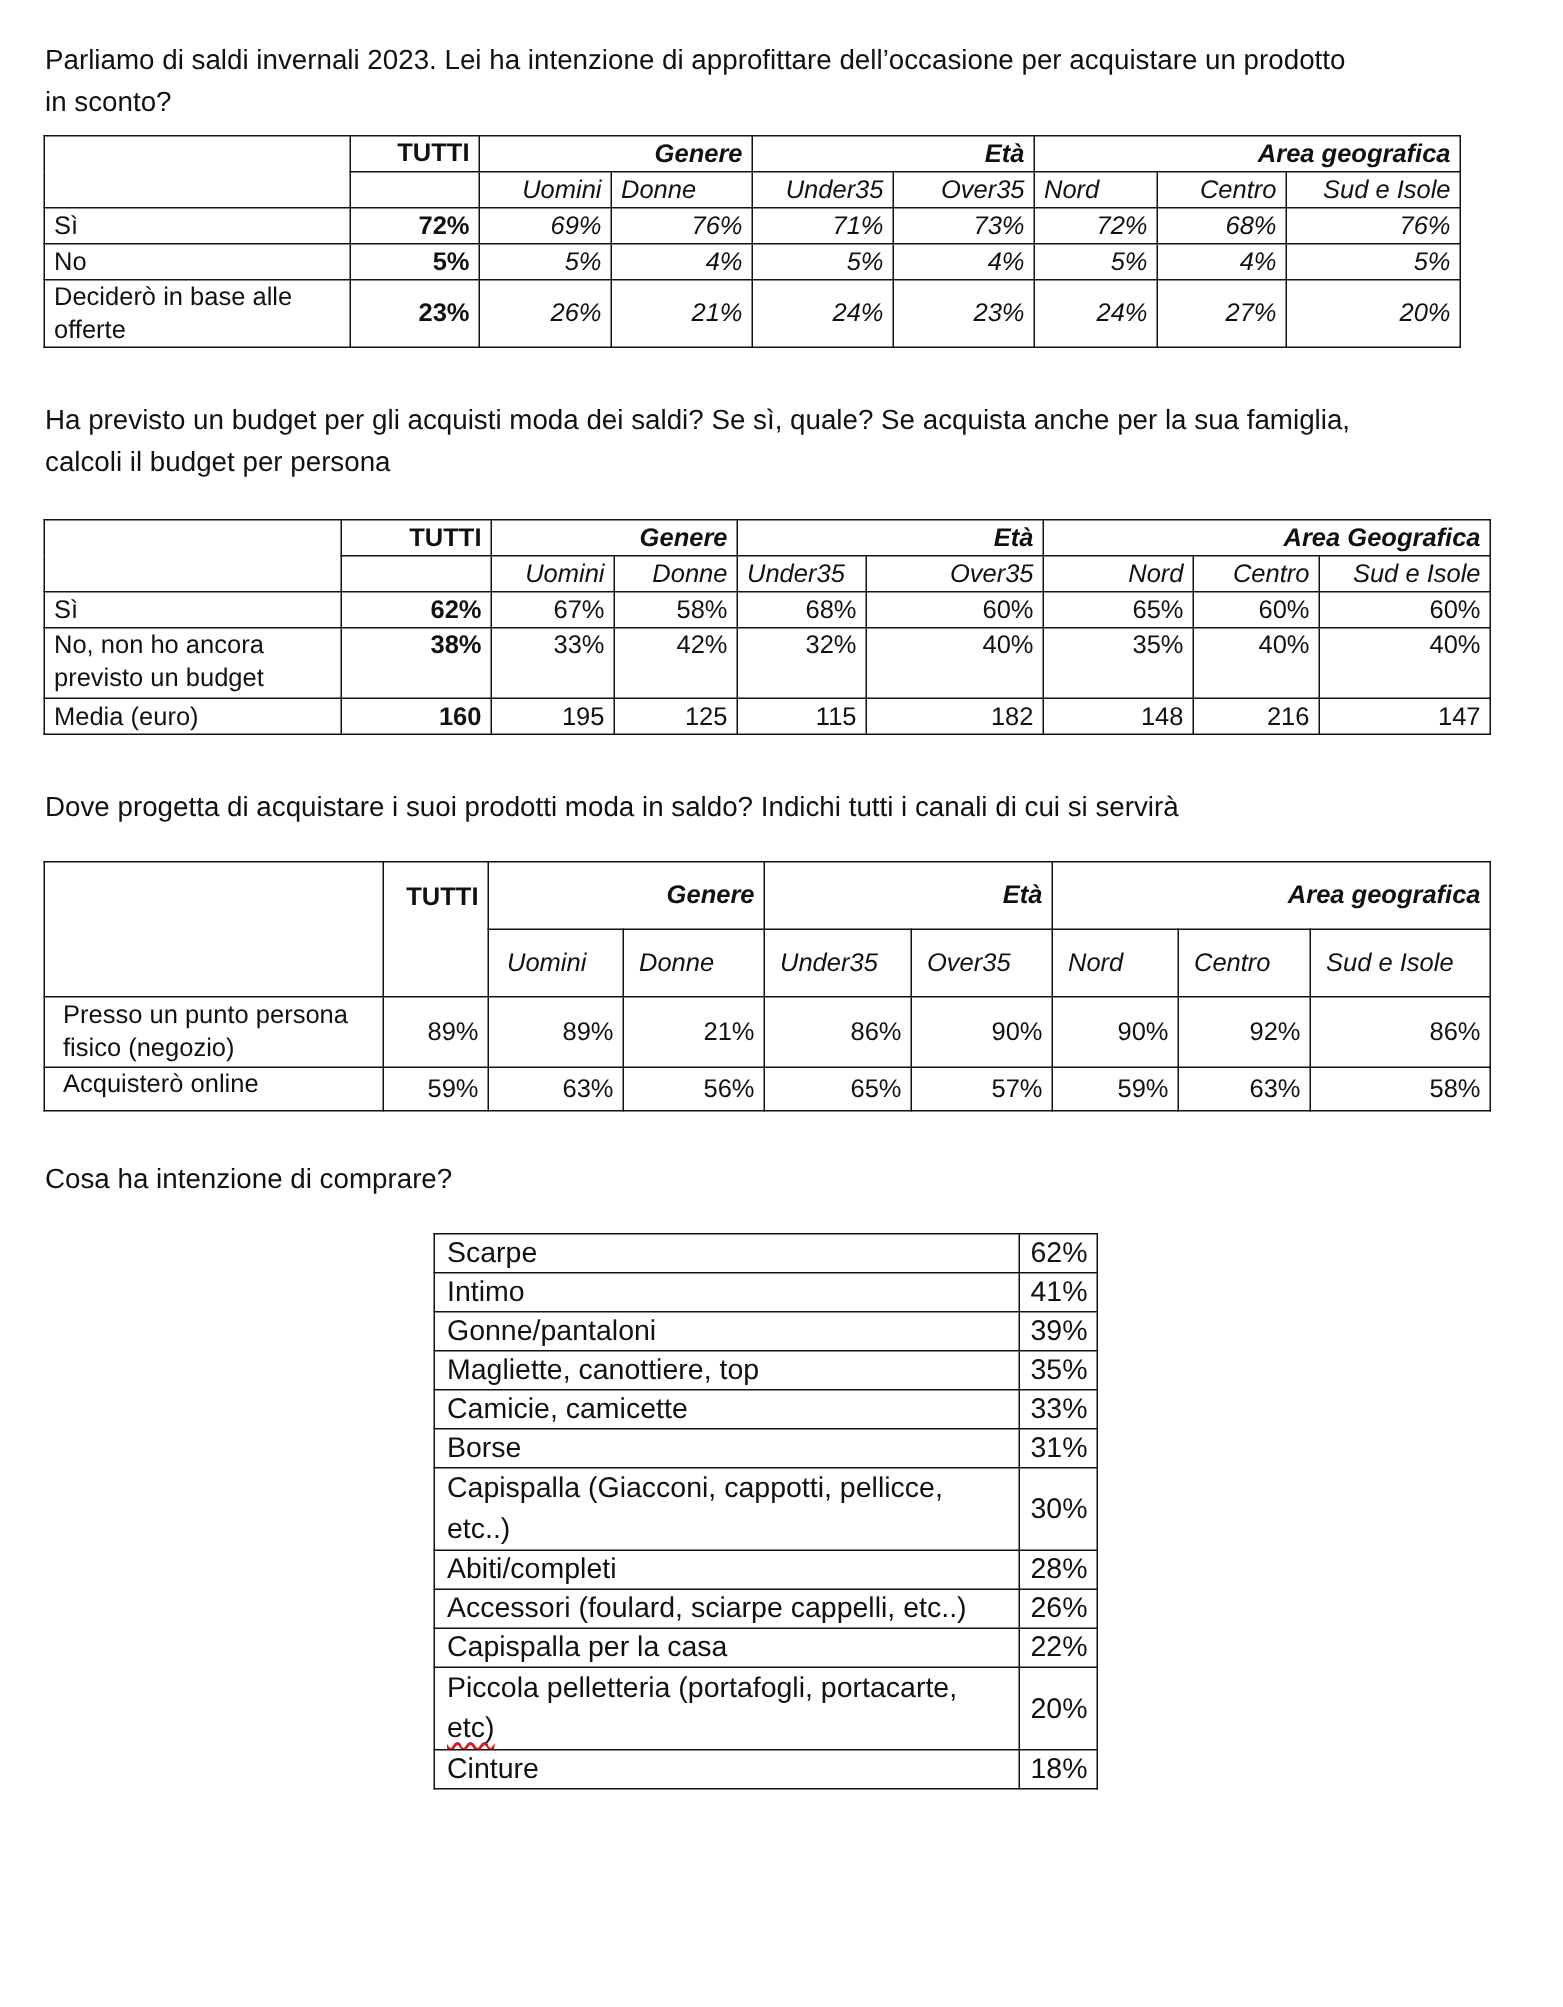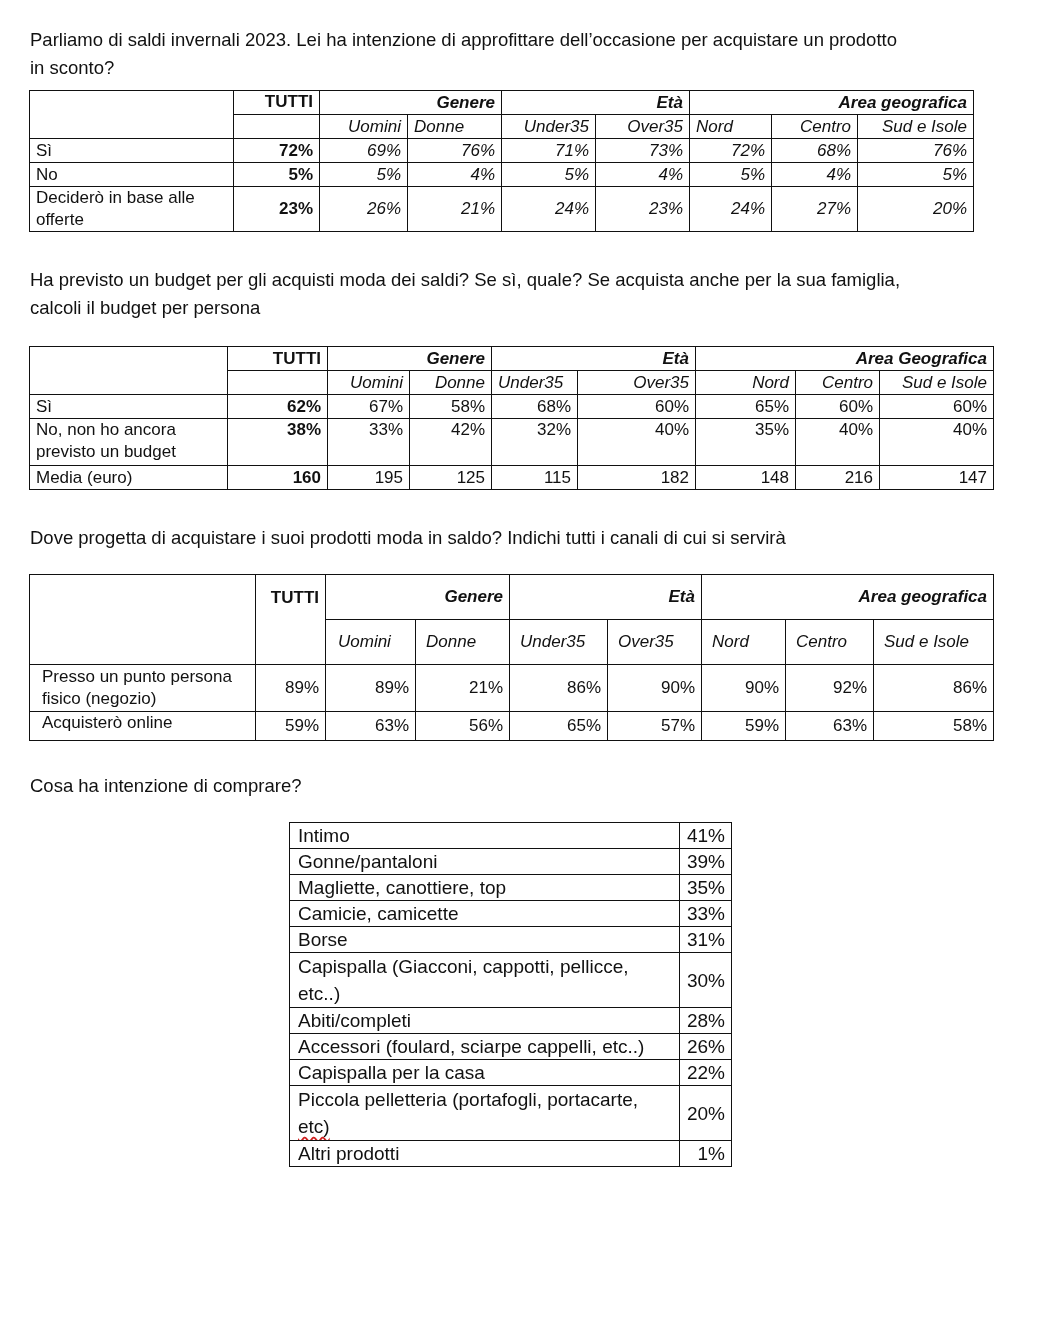--- a/index.html
+++ b/index.html
@@ -260,20 +260,24 @@
   <span>Cosa ha intenzione di comprare?</span>
 </p>
 
 <table id="t4">
   <colgroup>
     <col style="width:390px">
       <col style="width:52px">
   </colgroup>
   <tbody>
   <tr>
+    <td>Scarpe</td>
+    <td class="pct r">62%</td>
+  </tr>
+  <tr>
     <td>Intimo</td>
     <td class="pct r">41%</td>
   </tr>
   <tr>
     <td>Gonne/pantaloni</td>
     <td class="pct r">39%</td>
   </tr>
   <tr>
     <td>Magliette, canottiere, top</td>
     <td class="pct r">35%</td>
@@ -303,17 +307,17 @@
     <td class="pct r">22%</td>
   </tr>
   <tr class="tall">
     <td>
       <span>Piccola pelletteria (portafogli, portacarte,</span><br>
       <span class="squiggle">etc)</span>
     </td>
     <td class="pct r">20%</td>
   </tr>
   <tr>
-    <td>Altri prodotti</td>
-    <td class="pct r">1%</td>
+    <td>Cinture</td>
+    <td class="pct r">18%</td>
   </tr>
 </tbody>
   </table>
 
 </body></html>

